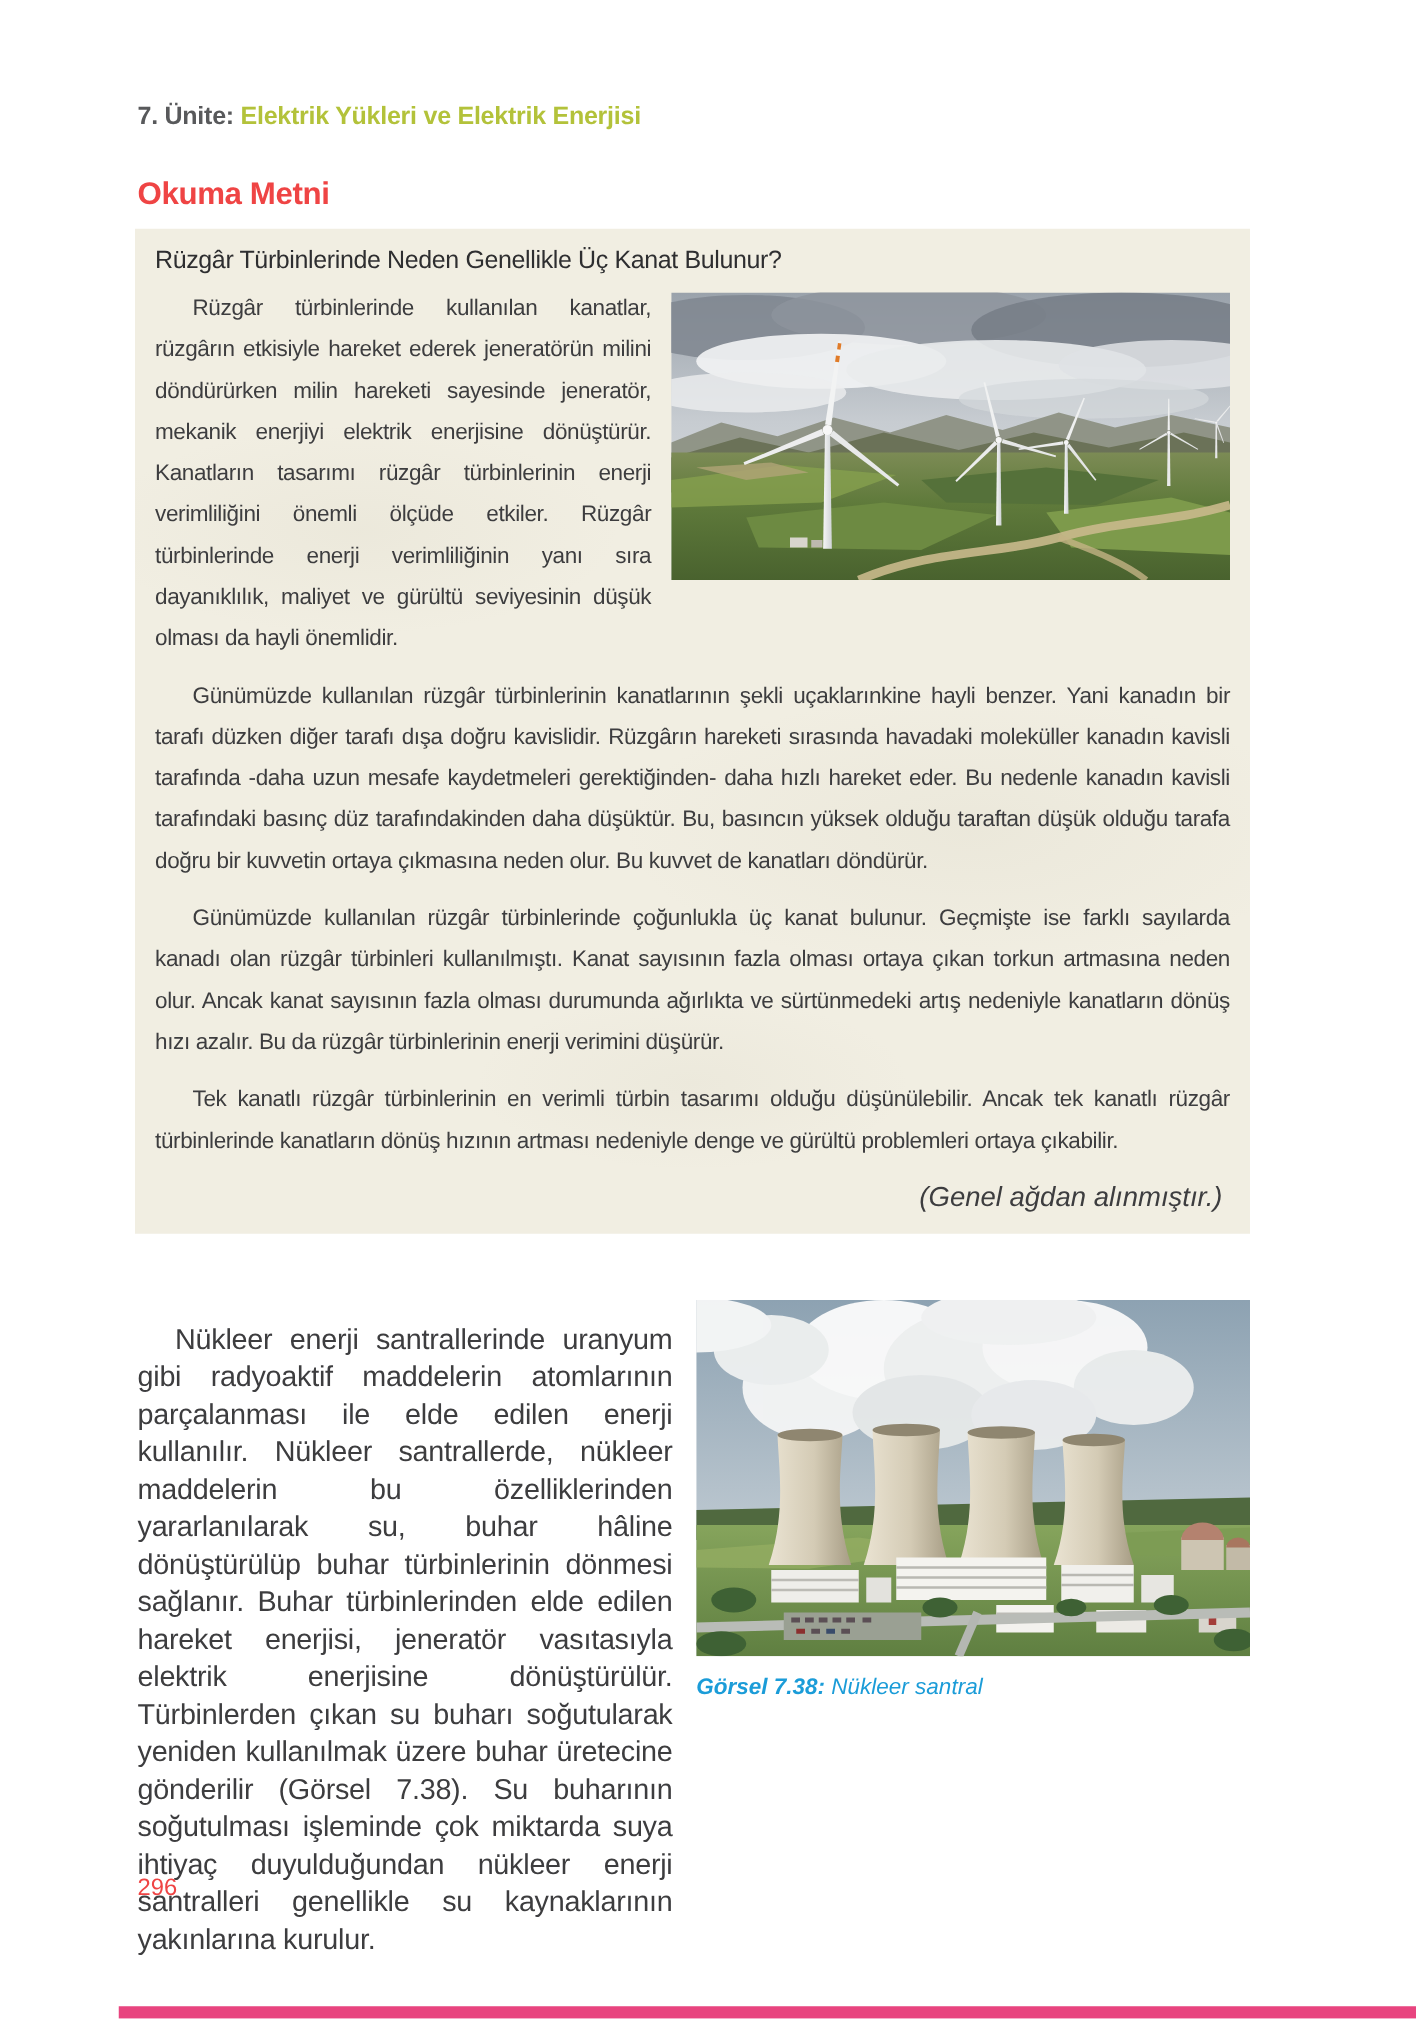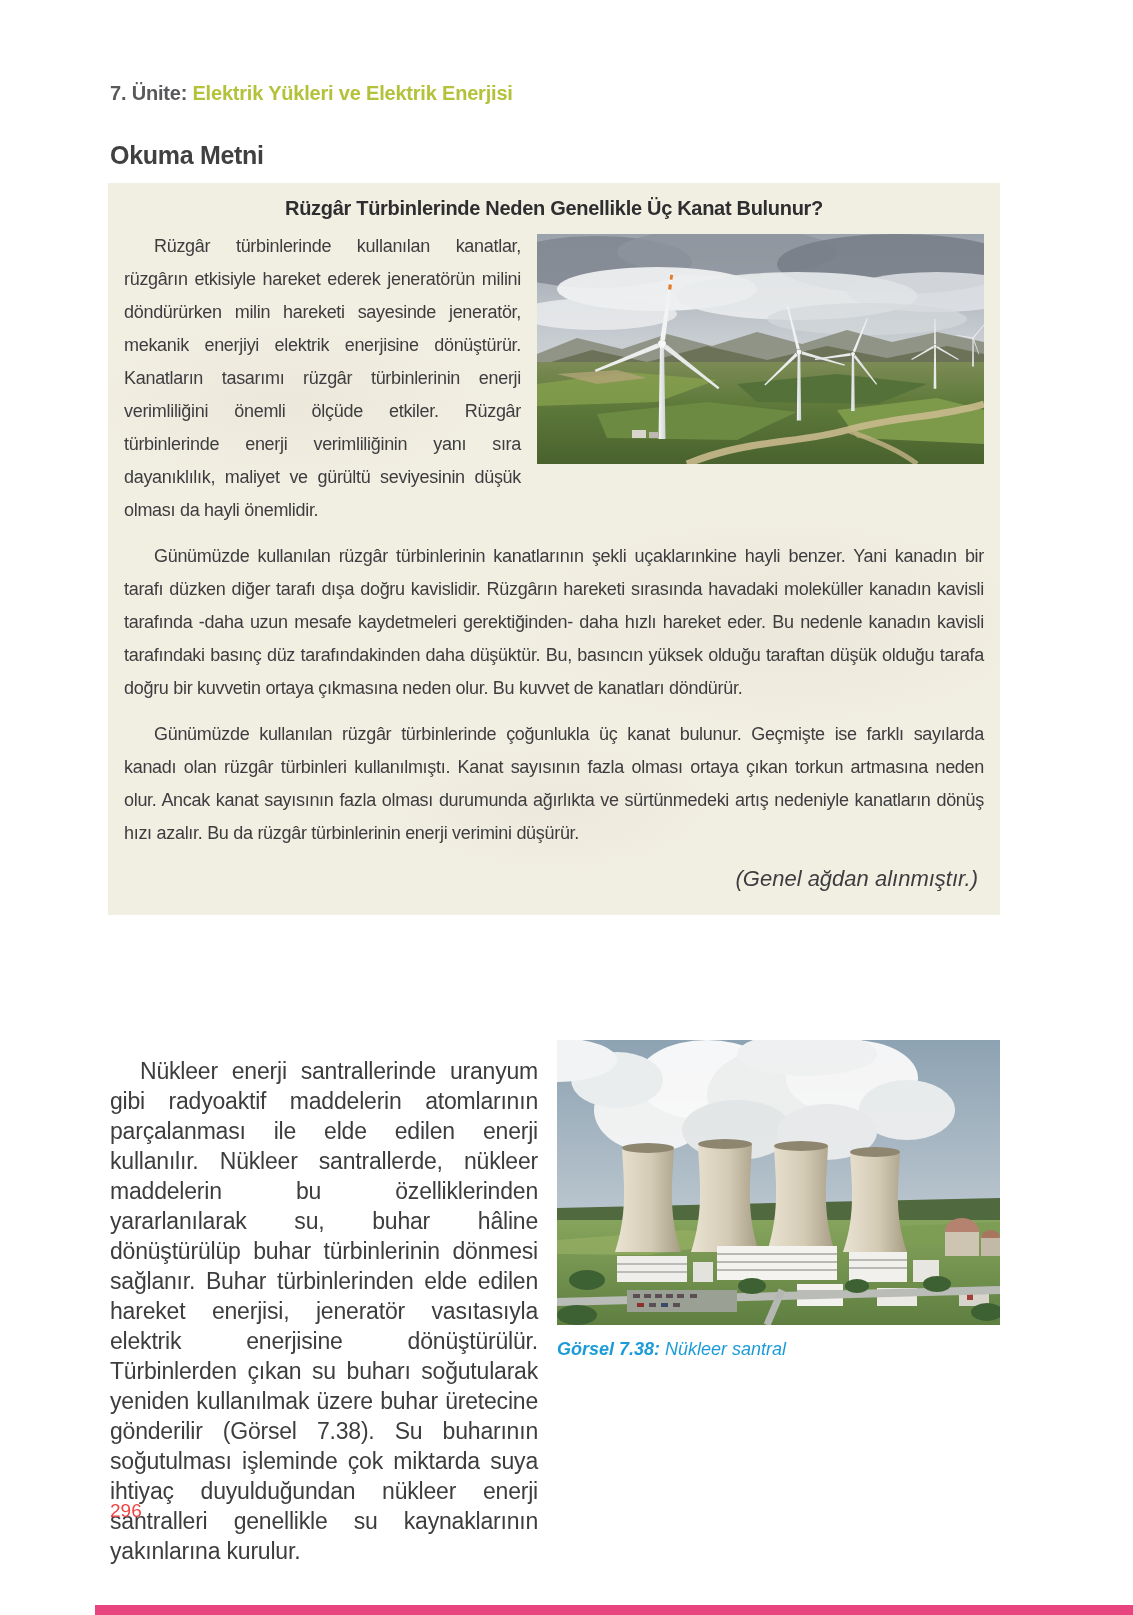--- a/index.html
+++ b/index.html
@@ -24,40 +24,39 @@
     font-weight: bold;
     letter-spacing: -0.2px;
   }
   .unit-label { color: #58595b; }
   .unit-title { color: #b3c23a; font-weight: 600; }
   .okuma-metni {
     position: absolute;
     left: 110px; top: 141px;
     font-size: 25px;
     font-weight: bold;
-    color: #404040;
+    color: #ef4444;
     letter-spacing: -0.3px;
   }
   
   .reading-box {
     position: absolute;
     left: 108px; top: 183px;
     width: 892px;
     min-height: 732px;
     background:
       radial-gradient(ellipse 300px 120px at 20% 30%, rgba(190,185,160,0.10), rgba(0,0,0,0) 70%),
       radial-gradient(ellipse 400px 160px at 75% 60%, rgba(185,180,155,0.10), rgba(0,0,0,0) 70%),
       radial-gradient(ellipse 250px 100px at 50% 85%, rgba(180,175,150,0.08), rgba(0,0,0,0) 70%),
       #f1eee2;
     padding: 12px 16px 12px 16px;
   }
   .box-title {
-    text-align: center;
     font-size: 20px;
-    font-weight: bold;
+    font-weight: normal;
     color: #2e2e30;
     letter-spacing: -0.3px;
     margin-top: 2px;
     margin-bottom: 10px;
   }
   .box-para {
     font-size: 18px;
     line-height: 33px;
     text-align: justify;
     text-indent: 30px;
@@ -269,20 +268,21 @@
               </g>
           </g>
           <circle cx="0" cy="0" r="3" fill="#f2f2f2"></circle>
         </g>
       </svg>
     </div>
 
     <p class="box-para">Rüzgâr türbinlerinde kullanılan kanatlar, rüzgârın etkisiyle hareket ederek jeneratörün milini döndürürken milin hareketi sayesinde jeneratör, mekanik enerjiyi elektrik enerjisine dönüştürür. Kanatların tasarımı rüzgâr türbinlerinin enerji verimliliğini önemli ölçüde etkiler. Rüzgâr türbinlerinde enerji verimliliğinin yanı sıra dayanıklılık, maliyet ve gürültü seviyesinin düşük olması da hayli önemlidir.</p>
     <p class="box-para">Günümüzde kullanılan rüzgâr türbinlerinin kanatlarının şekli uçaklarınkine hayli benzer. Yani kanadın bir tarafı düzken diğer tarafı dışa doğru kavislidir. Rüzgârın hareketi sırasında havadaki moleküller kanadın kavisli tarafında -daha uzun mesafe kaydetmeleri gerektiğinden- daha hızlı hareket eder. Bu nedenle kanadın kavisli tarafındaki basınç düz tarafındakinden daha düşüktür. Bu, basıncın yüksek olduğu taraftan düşük olduğu tarafa doğru bir kuvvetin ortaya çıkmasına neden olur. Bu kuvvet de kanatları döndürür.</p>
     <p class="box-para">Günümüzde kullanılan rüzgâr türbinlerinde çoğunlukla üç kanat bulunur. Geçmişte ise farklı sayılarda kanadı olan rüzgâr türbinleri kullanılmıştı. Kanat sayısının fazla olması ortaya çıkan torkun artmasına neden olur. Ancak kanat sayısının fazla olması durumunda ağırlıkta ve sürtünmedeki artış nedeniyle kanatların dönüş hızı azalır. Bu da rüzgâr türbinlerinin enerji verimini düşürür.</p>
+    <p class="box-para">Tek kanatlı rüzgâr türbinlerinin en verimli türbin tasarımı olduğu düşünülebilir. Ancak tek kanatlı rüzgâr türbinlerinde kanatların dönüş hızının artması nedeniyle denge ve gürültü problemleri ortaya çıkabilir.</p>
     <div class="attribution">(Genel ağdan alınmıştır.)</div>
   </div>
 
 
   <p class="nuclear-text">Nükleer enerji santrallerinde uranyum gibi radyoaktif maddelerin atomlarının parçalanması ile elde edilen enerji kullanılır. Nükleer santrallerde, nükleer maddelerin bu özelliklerinden yararlanılarak su, buhar hâline dönüştürülüp buhar türbinlerinin dönmesi sağlanır. Buhar türbinlerinden elde edilen hareket enerjisi, jeneratör vasıtasıyla elektrik enerjisine dönüştürülür. Türbinlerden çıkan su buharı soğutularak yeniden kullanılmak üzere buhar üretecine gönderilir (Görsel 7.38). Su buharının soğutulması işleminde çok miktarda suya ihtiyaç duyulduğundan nükleer enerji santralleri genellikle su kaynaklarının yakınlarına kurulur.</p>
 
   <div class="nuclear-figure">
     <svg viewBox="0 0 443 285" preserveAspectRatio="none">
       <defs>
         <linearGradient id="nsky" x1="0" y1="0" x2="0" y2="1">

